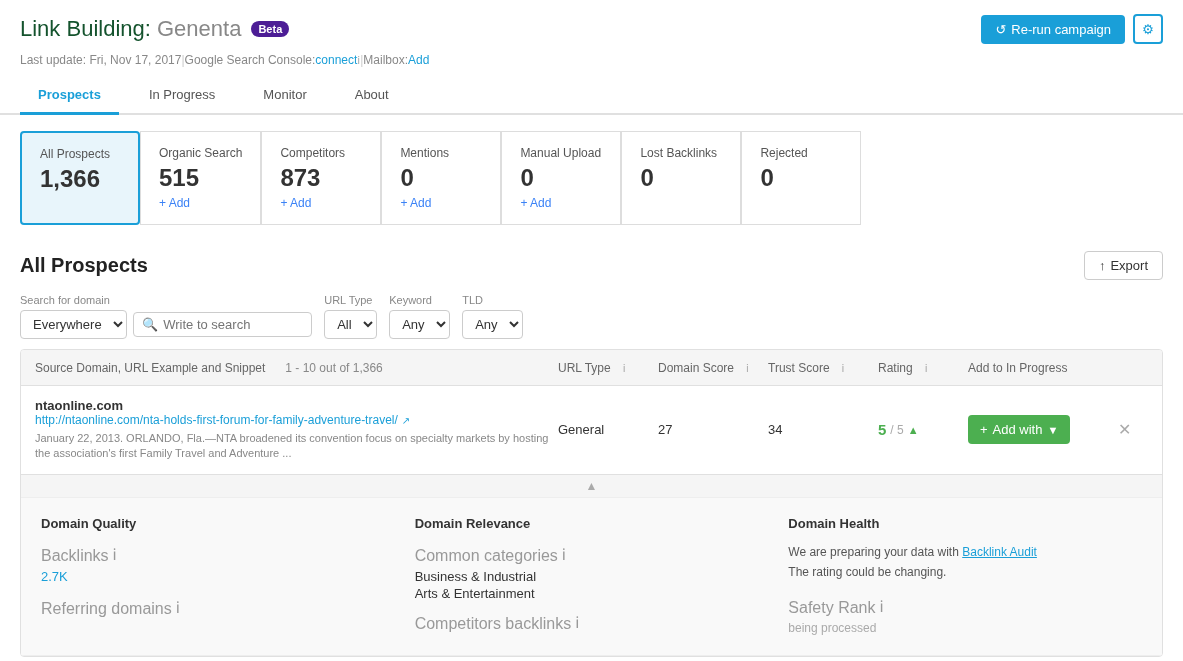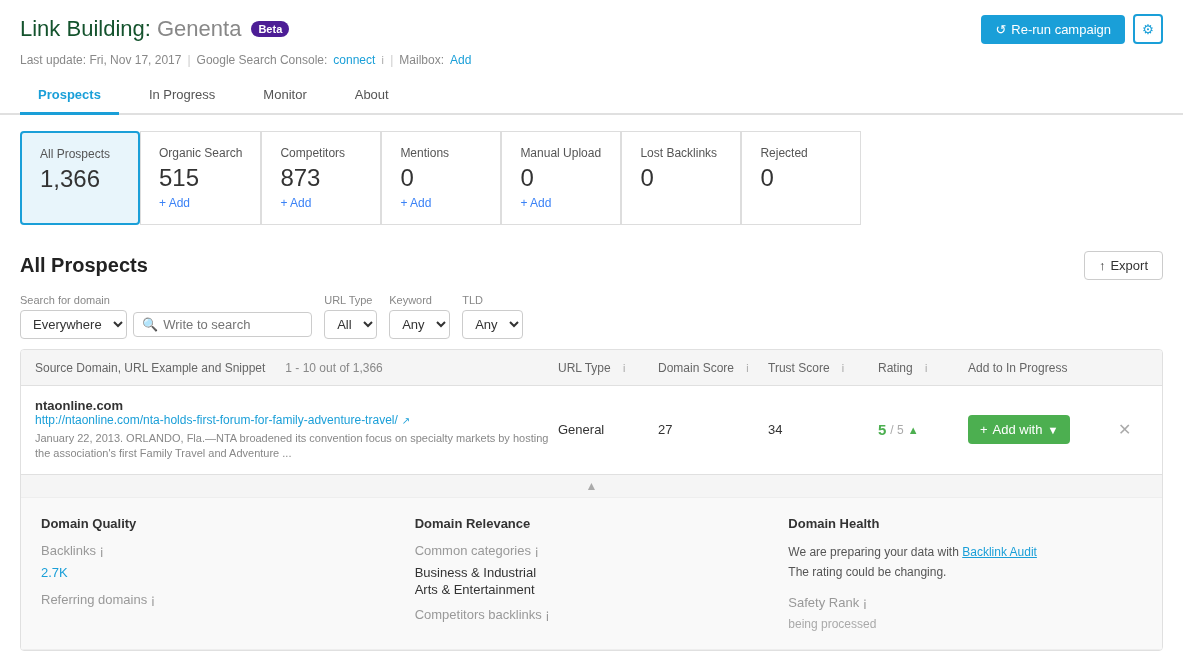--- a/index.html
+++ b/index.html
@@ -9,35 +9,35 @@
     .header { padding: 14px 20px 8px; display: flex; align-items: center; justify-content: space-between; }
     .header-title { display: flex; align-items: center; gap: 10px; }
     .header-title h1 { font-size: 22px; font-weight: bold; color: #222; }
     .header-title h1 span { font-weight: 300; color: #14532d; }
     .beta-badge { background: #4c1d95; color: #fff; font-size: 11px; font-weight: bold; padding: 2px 7px; border-radius: 10px; }
     .header-actions { display: flex; align-items: center; gap: 8px; }
     .rerun-btn { background: #1a9fd8; color: #fff; border: none; padding: 7px 14px; border-radius: 4px; cursor: pointer; font-size: 13px; display: flex; align-items: center; gap: 5px; }
     .gear-btn { background: #fff; border: 2px solid #1a9fd8; color: #1a9fd8; width: 30px; height: 30px; border-radius: 4px; cursor: pointer; display: flex; align-items: center; justify-content: center; }
 
     
-    .subheader { padding: 0 20px 10px; font-size: 12px; color: #888; display: flex; align-items: center; gap: 6px; }
+    .subheader { padding: 0 20px 10px; font-size: 12px; color: #888; display: flex; align-items: center; }
     .subheader a { color: #1a9fd8; text-decoration: none; }
     .subheader .sep { color: #ccc; }
 
     
     .tabs { border-bottom: 2px solid #e0e0e0; padding: 0 20px; display: flex; gap: 12px; }
     .tab { padding: 10px 18px; cursor: pointer; font-size: 13px; color: #555; border-bottom: 3px solid transparent; margin-bottom: -2px; }
     .tab.active { color: #1a9fd8; border-bottom: 3px solid #1a9fd8; font-weight: bold; }
 
     
     .cards-row { display: flex; padding: 16px 20px; gap: 0; }
     .card { border: 1px solid #ddd; padding: 14px 18px; min-width: 120px; cursor: pointer; }
     .card:first-child { background: #e8f5fb; border: 2px solid #1a9fd8; border-radius: 4px; }
     .card-label { font-size: 12px; color: #555; margin-bottom: 4px; }
-    .card-count { font-size: 24px; font-weight: normal; color: #333; }
+    .card-count { font-size: 24px; font-weight: bold; color: #333; }
     .card-add { font-size: 12px; color: #3b82f6; margin-top: 4px; cursor: pointer; }
 
     
     .section-header { padding: 10px 20px 14px; display: flex; align-items: center; justify-content: space-between; }
     .section-title { font-size: 20px; font-weight: bold; color: #222; }
     .export-btn { border: 1px solid #ccc; background: #fff; padding: 6px 14px; border-radius: 4px; cursor: pointer; font-size: 13px; display: flex; align-items: center; gap: 5px; color: #333; }
 
     
     .filters { padding: 0 20px 10px; display: flex; align-items: flex-end; gap: 12px; }
     .filter-group { display: flex; flex-direction: column; gap: 4px; }
@@ -67,21 +67,21 @@
     .rating-num { font-size: 15px; font-weight: bold; color: #4CAF50; }
     .rating-max { font-size: 12px; color: #aaa; }
     .chevron-up { color: #4CAF50; font-size: 11px; }
     .add-btn { background: #4CAF50; color: #fff; border: none; padding: 7px 12px; border-radius: 4px; cursor: pointer; font-size: 13px; display: flex; align-items: center; gap: 5px; }
     .add-btn .chevron { font-size: 11px; }
     .close-btn { color: #aaa; cursor: pointer; font-size: 16px; background: none; border: none; }
 
     
     .row-expanded { background: #f9f9f9; border-top: 1px solid #eee; padding: 18px 20px; display: grid; grid-template-columns: 1fr 1fr 1fr; gap: 20px; }
     .exp-section-title { font-size: 13px; font-weight: bold; color: #333; margin-bottom: 12px; }
-    .exp-label { font-size: 13px; color: #999; display: flex; align-items: flex-start; gap: 4px; margin-bottom: 4px; }
+    .exp-label { font-size: 16px; color: #999; display: flex; align-items: flex-end; gap: 4px; margin-bottom: 4px; }
     .exp-value { font-size: 13px; color: #1a9fd8; margin-bottom: 12px; }
     .exp-value-cat { font-size: 13px; color: #333; margin-bottom: 2px; }
     .exp-text { font-size: 12px; color: #555; line-height: 1.5; }
     .exp-text a { color: #1a9fd8; }
     .exp-muted { font-size: 12px; color: #aaa; }
 
     
     .scroll-hint { display: flex; justify-content: center; padding: 4px; background: #f5f5f5; border-top: 1px solid #e0e0e0; }
     .scroll-arrow { color: #aaa; font-size: 12px; }
   </style>

